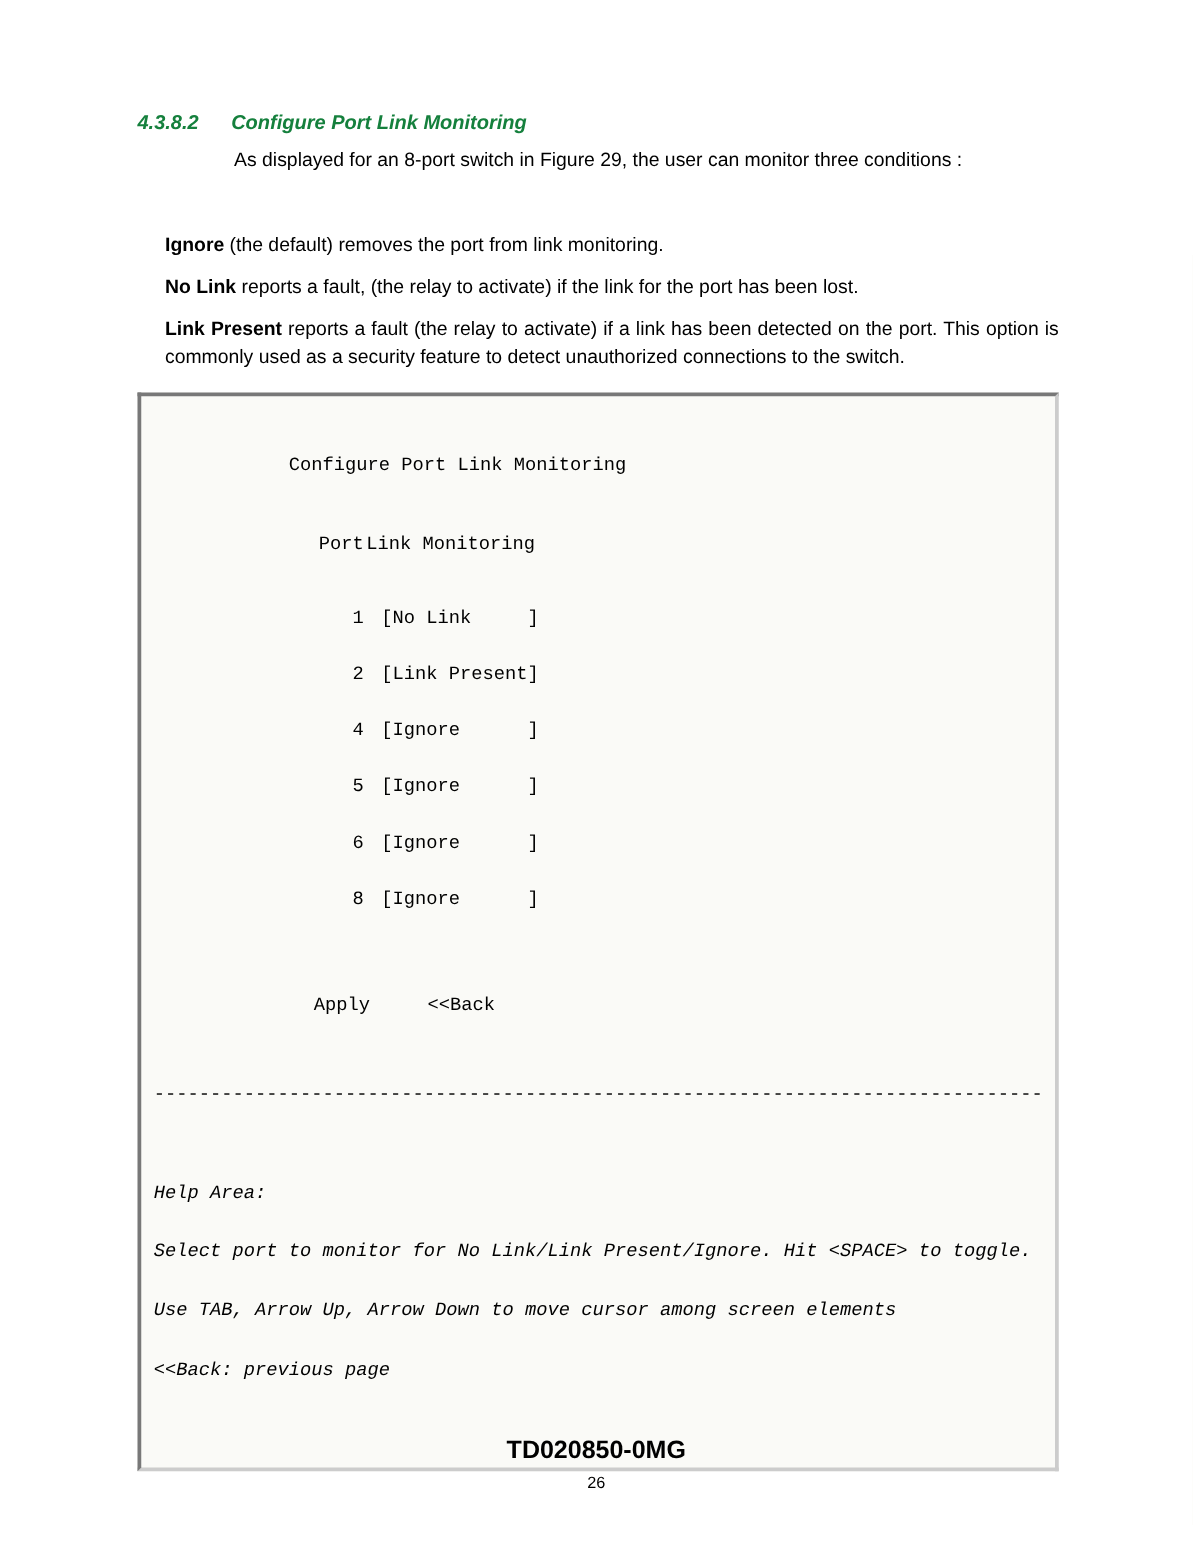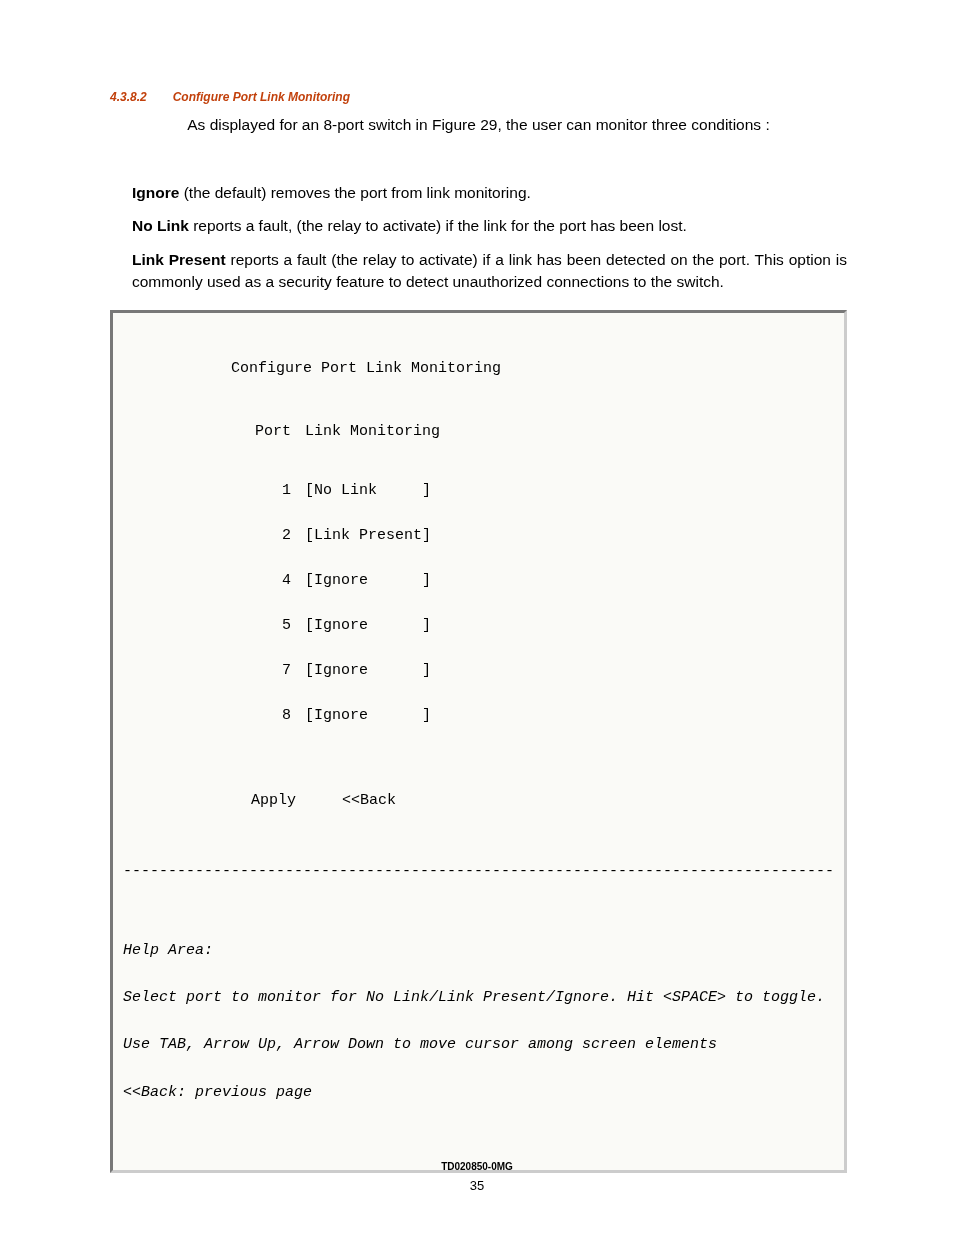--- a/index.html
+++ b/index.html
@@ -11,24 +11,24 @@
     color: #000;
   }
   .page {
     width: 954px;
     height: 1235px;
     position: relative;
     box-sizing: border-box;
     padding: 90px 107px 0 110px;
   }
   .section-heading {
-    color: #c2410c;
+    color: #15803d;
     font-weight: bold;
     font-style: italic;
-    font-size: 12px;
+    font-size: 16px;
     margin: 0 0 10px 0;
   }
   .section-heading .num {
     display: inline-block;
     margin-right: 26px;
   }
   .intro {
     margin: 0 0 24px 0;
     line-height: 1.4;
     text-align: center;
@@ -68,21 +68,21 @@
     margin-bottom: 18px;
   }
   .term-headers {
     margin-left: 108px;
     margin-bottom: 14px;
   }
   .term-headers .col1 {
     display: inline-block;
     width: 60px;
     text-align: right;
-    margin-right: 14px;
+    margin-right: 2px;
   }
   .term-row {
     margin-left: 108px;
   }
   .term-row .pnum {
     display: inline-block;
     width: 60px;
     text-align: right;
     margin-right: 14px;
   }
@@ -107,21 +107,21 @@
   }
   .footer {
     position: absolute;
     bottom: 42px;
     left: 0;
     width: 954px;
     text-align: center;
   }
   .footer-doc {
     font-weight: bold;
-    font-size: 10px;
+    font-size: 20px;
     margin-bottom: 6px;
   }
   .footer-page {
     font-size: 13px;
   }
 </style>
 </head>
 <body>
 
 <div class="page">
@@ -145,31 +145,31 @@
   </div>
 
   <div class="terminal-frame">
     <div class="terminal-inner">
       <div class="term-title">Configure Port Link Monitoring</div>
       <div class="term-headers"><span class="col1">Port</span><span>Link Monitoring</span></div>
       <div class="term-row"><span class="pnum">1</span><span>[No Link     ]</span></div>
       <div class="term-row"><span class="pnum">2</span><span>[Link Present]</span></div>
       <div class="term-row"><span class="pnum">4</span><span>[Ignore      ]</span></div>
       <div class="term-row"><span class="pnum">5</span><span>[Ignore      ]</span></div>
-      <div class="term-row"><span class="pnum">7</span><span>[Ignore      ]</span></div>
+      <div class="term-row"><span class="pnum">6</span><span>[Ignore      ]</span></div>
       <div class="term-row"><span class="pnum">8</span><span>[Ignore      ]</span></div>
       <div class="term-actions"><span class="apply">Apply</span><span>&lt;&lt;Back</span></div>
       <div class="term-divider">-------------------------------------------------------------------------------</div>
       <div class="term-help">
         <div>Help Area:</div>
         <div>Select port to monitor for No Link/Link Present/Ignore. Hit &lt;SPACE&gt; to toggle.</div>
         <div>Use TAB, Arrow Up, Arrow Down to move cursor among screen elements</div>
         <div>&lt;&lt;Back: previous page</div>
       </div>
     </div>
   </div>
 
   <div class="footer">
     <div class="footer-doc">TD020850-0MG</div>
-    <div class="footer-page">35</div>
+    <div class="footer-page">26</div>
   </div>
 
 </div>
 
 </body></html>

